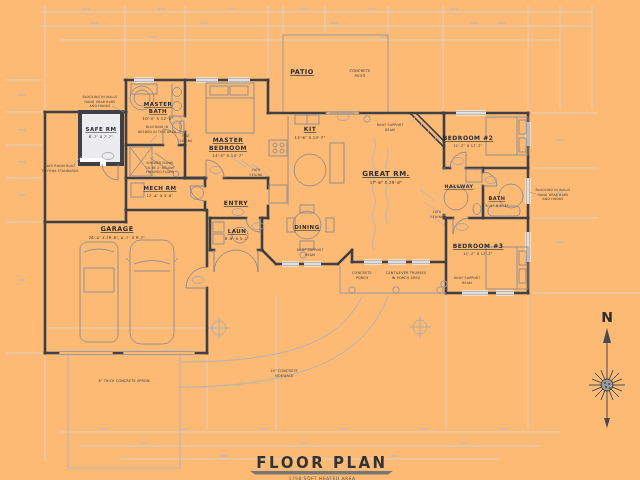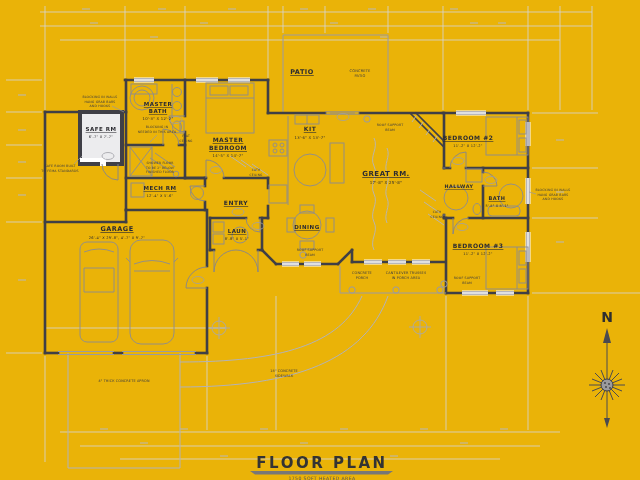--- a/index.html
+++ b/index.html
@@ -1,16 +1,16 @@
 <!DOCTYPE html>
 <html><head>
 <meta charset="utf-8">
 <style>
   html,body{margin:0;padding:0;background:#ffffff;}
-  #stage{width:640px;height:480px;position:relative;background:#eab308;overflow:hidden;}
+  #stage{width:640px;height:480px;position:relative;background:#fdba74;overflow:hidden;}
   svg{position:absolute;left:0;top:0;}
   text{font-family:"DejaVu Sans",sans-serif;fill:#2b2b31;}
   .rname{font-weight:bold;letter-spacing:.5px;text-decoration:underline;}
   .dims{font-weight:normal;letter-spacing:.2px;}
   .note{font-weight:normal;fill:#3a3a40;letter-spacing:.15px;}
   .title-main{font-weight:bold;letter-spacing:2.5px;fill:#333;}
   .title-sub{fill:#555;letter-spacing:.4px;}
   .north{font-weight:bold;fill:#2f2f2f;}
 </style>
 </head>

